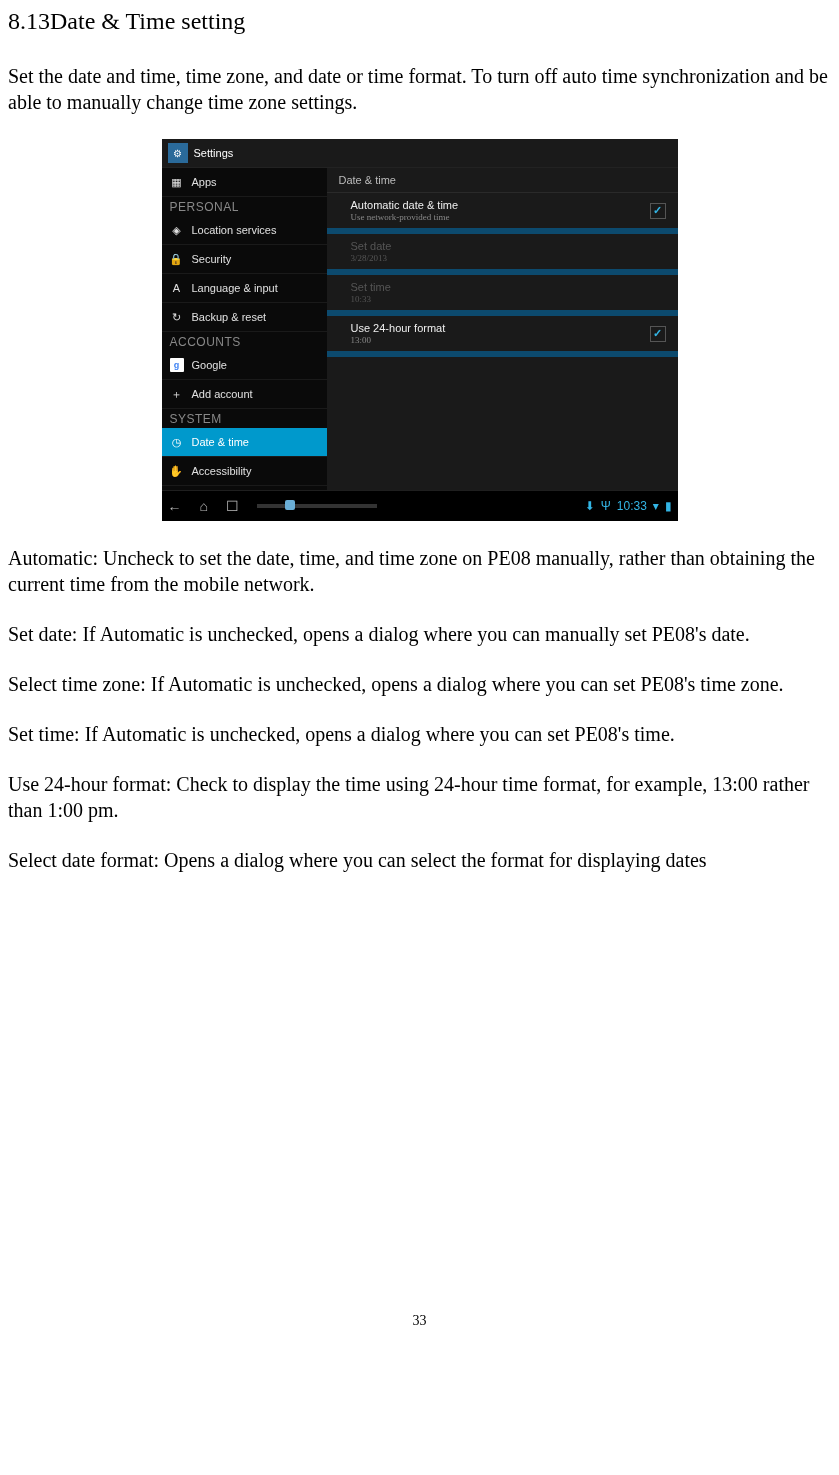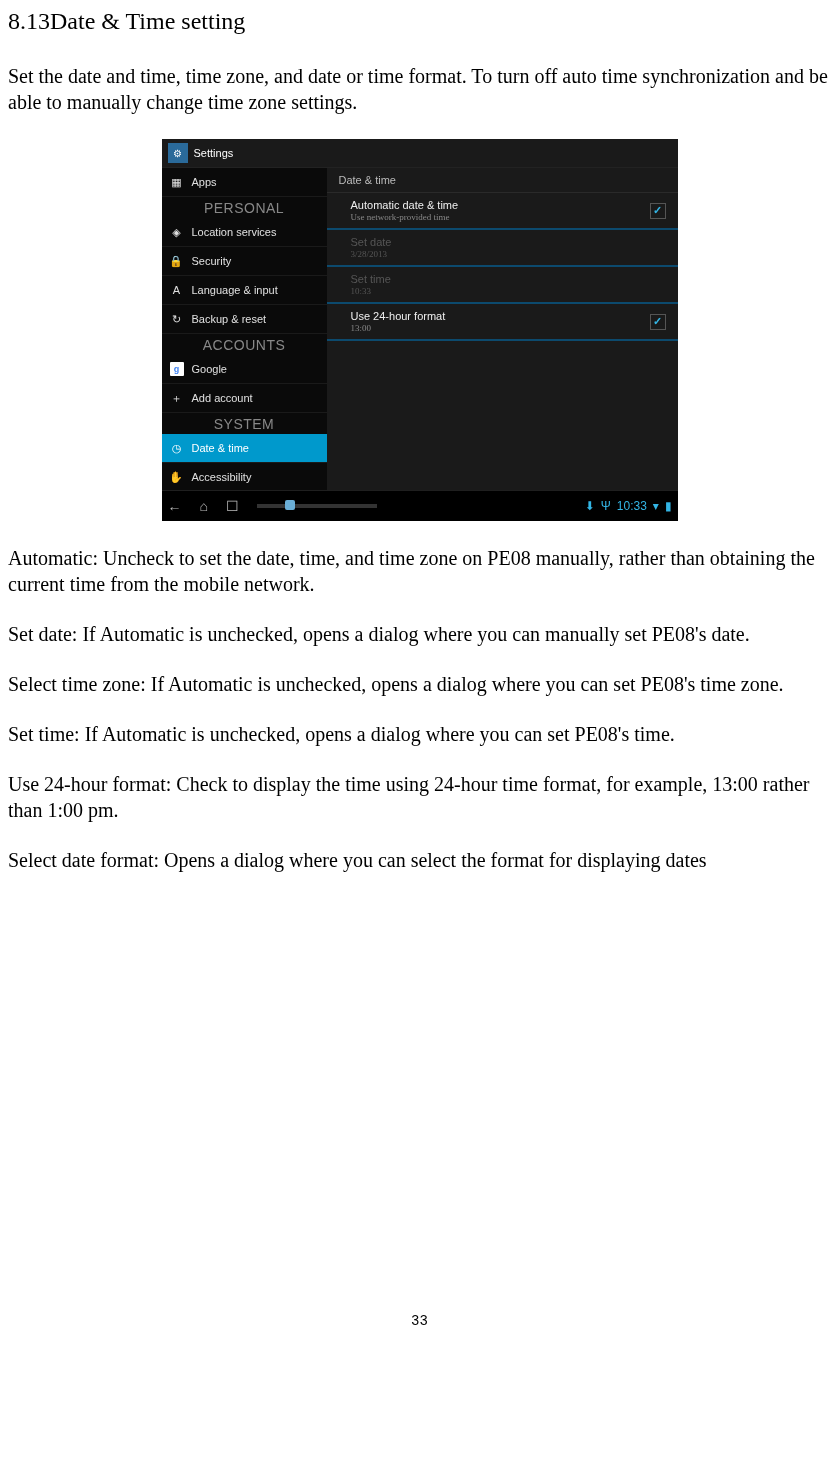--- a/index.html
+++ b/index.html
@@ -63,25 +63,24 @@
       width: 165px;
       background: #0a0a0a;
       overflow: hidden;
     }
     .ss-right {
       flex: 1;
       background: #1a1a1a;
       overflow: hidden;
     }
     .ss-section-hdr {
-      font-size: 14px;
+      font-size: 12px;
       color: #888;
       padding: 3px 8px 2px 8px;
       letter-spacing: 0.5px;
-      text-align: center;
     }
     .ss-left-item {
       display: flex;
       align-items: center;
       padding: 7px 8px;
       gap: 8px;
       border-bottom: 1px solid #1a1a1a;
       color: #e0e0e0;
       font-size: 11px;
     }
@@ -98,21 +97,21 @@
       font-size: 11px;
     }
     .ss-right-title {
       font-size: 11px;
       color: #bbb;
       padding: 6px 12px 6px 12px;
       border-bottom: 1px solid #2a2a2a;
     }
     .ss-right-item {
       padding: 6px 12px 6px 24px;
-      border-bottom: 2px solid #0c4a6e;
+      border-bottom: 6px solid #0c4a6e;
       display: flex;
       align-items: center;
       justify-content: space-between;
     }
     .ss-right-item.disabled .ss-rt-title,
     .ss-right-item.disabled .ss-rt-sub {
       color: #555;
     }
     .ss-rt-title {
       color: #eee;
@@ -175,21 +174,20 @@
       top: -4px;
       width: 10px;
       height: 10px;
       background: #6aaed6;
       border-radius: 2px;
     }
     .page-num {
       text-align: center;
       font-size: 14px;
       margin-top: 440px;
-      font-family: Liberation Mono, monospace;
     }
     .google-g {
       background: #fff;
       color: #4285F4;
       font-weight: bold;
       width: 14px;
       height: 14px;
       font-size: 9px;
       border-radius: 1px;
     }

